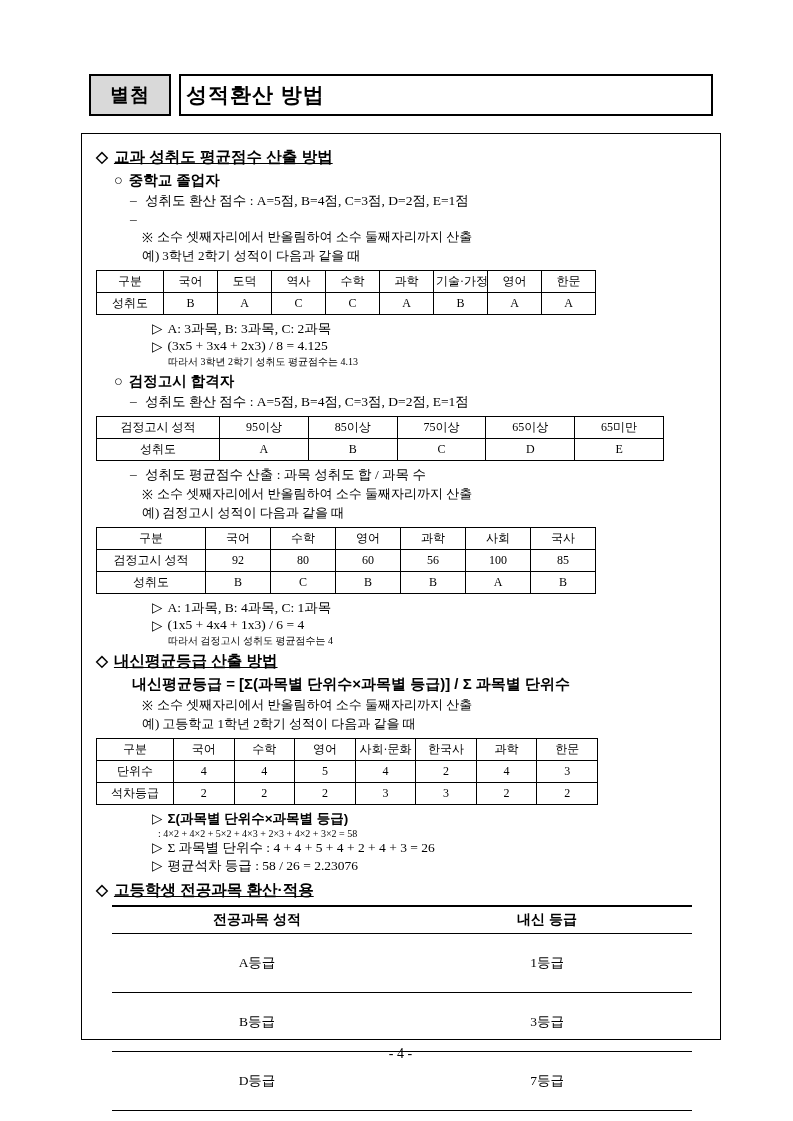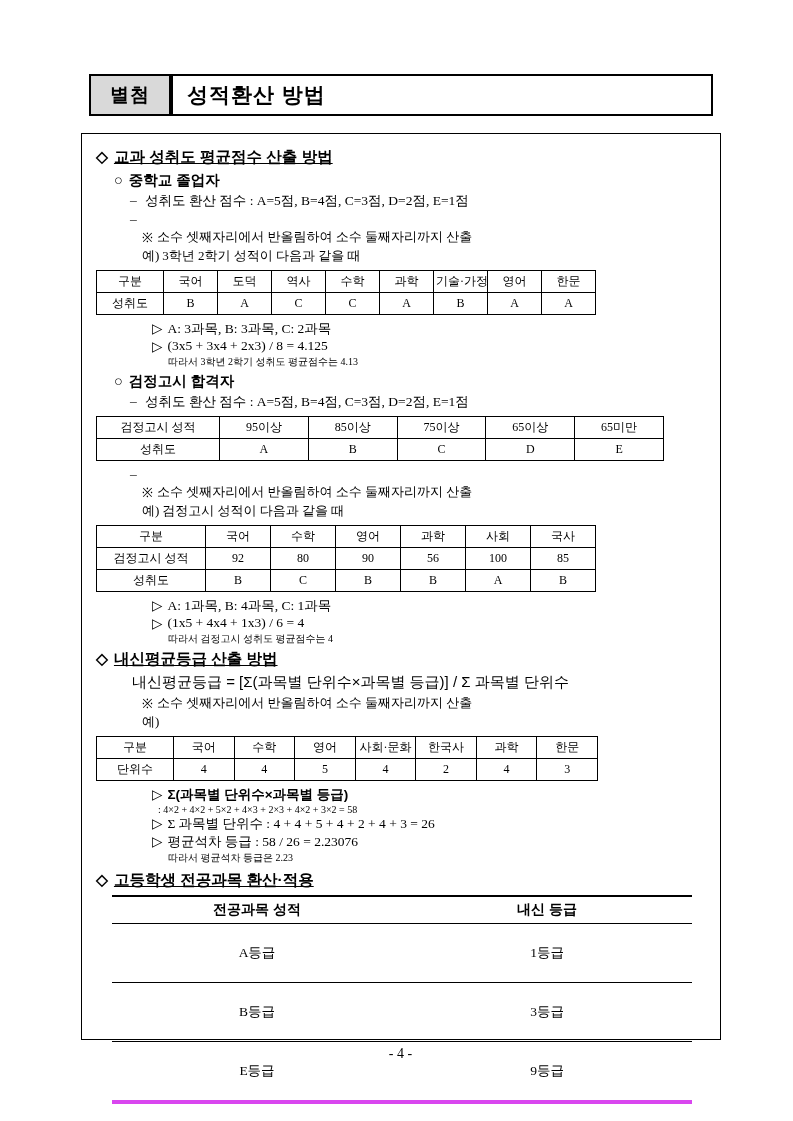--- a/index.html
+++ b/index.html
@@ -38,24 +38,25 @@
     display: flex;
     align-items: center;
     justify-content: center;
     font-family: "Liberation Sans", sans-serif;
     font-weight: bold;
     font-size: 19px;
     letter-spacing: 1px;
   }
   .title-box {
     flex: 1;
+    margin-left: 8px;
     border: 2px solid #000;
     display: flex;
     align-items: center;
-    padding-left: 14px;
+    padding-left: 5px;
     font-family: "Liberation Sans", sans-serif;
     font-weight: bold;
     font-size: 21px;
     letter-spacing: 1px;
   }
 
   
   .content-box {
     position: absolute;
     left: 77px;
@@ -110,21 +111,21 @@
     margin: 0px 0 0px 56px;
     display: flex;
     gap: 5px;
   }
   .plain-ind {
     font-size: 10px;
     margin: 0px 0 0px 72px;
   }
   .formula {
     font-family: "Liberation Sans", sans-serif;
-    font-weight: normal;
+    font-weight: bold;
     font-size: 15px;
     margin: 3px 0 2px 36px;
   }
 
   
   table.grid {
     border-collapse: collapse;
     font-size: 12px;
     margin: 5px 0 5px 0;
     table-layout: fixed;
@@ -275,20 +276,21 @@
         <td>B</td>
         <td>C</td>
         <td>D</td>
         <td>E</td>
       </tr>
     </tbody>
       </table>
 
     <div class="lvl3">
       <span class="dash">–</span>
+      <span>성취도 평균점수 산출 : 과목 성취도 합 / 과목 수</span>
     </div>
     <div class="note">
       <span>※</span>
       <span>소수 셋째자리에서 반올림하여 소수 둘째자리까지 산출</span>
     </div>
     <div class="note2">
       <span>예)</span>
       <span>검정고시 성적이 다음과 같을 때</span>
     </div>
 
@@ -300,21 +302,21 @@
         <td>수학</td>
         <td>영어</td>
         <td>과학</td>
         <td>사회</td>
         <td>국사</td>
       </tr>
       <tr>
         <td>검정고시 성적</td>
         <td>92</td>
         <td>80</td>
-        <td>90</td>
+        <td>60</td>
         <td>56</td>
         <td>100</td>
         <td>85</td>
       </tr>
       <tr>
         <td>성취도</td>
         <td>B</td>
         <td>C</td>
         <td>B</td>
         <td>B</td>
@@ -338,20 +340,21 @@
       <span>◇</span>
       <span class="u">내신평균등급 산출 방법</span>
     </div>
     <div class="formula">내신평균등급 = [Σ(과목별 단위수×과목별 등급)] / Σ 과목별 단위수</div>
     <div class="note">
       <span>※</span>
       <span>소수 셋째자리에서 반올림하여 소수 둘째자리까지 산출</span>
     </div>
     <div class="note2">
       <span>예)</span>
+      <span>고등학교 1학년 2학기 성적이 다음과 같을 때</span>
     </div>
 
     <table class="grid t4">
       <tbody>
           <tr>
         <td style="width:72px">구분</td>
         <td>국어</td>
         <td>수학</td>
         <td>영어</td>
         <td>사회·문화</td>
@@ -362,37 +365,46 @@
       <tr>
         <td>단위수</td>
         <td>4</td>
         <td>4</td>
         <td>5</td>
         <td>4</td>
         <td>2</td>
         <td>4</td>
         <td>3</td>
       </tr>
+      <tr>
+        <td>석차등급</td>
+        <td>2</td>
+        <td>2</td>
+        <td>2</td>
+        <td>3</td>
+        <td>3</td>
+        <td>2</td>
+        <td>2</td>
+      </tr>
     </tbody>
       </table>
 
     <div class="tri">
       <span>▷</span>
       <span style="font-family:'Liberation Sans',sans-serif;font-weight:bold;">Σ(과목별 단위수×과목별 등급)</span>
     </div>
     <div class="plain-ind" style="margin-left:62px">: 4×2 + 4×2 + 5×2 + 4×3 + 2×3 + 4×2 + 3×2 = 58</div>
     <div class="tri">
       <span>▷</span>
       <span>Σ 과목별 단위수 : 4 + 4 + 5 + 4 + 2 + 4 + 3 = 26</span>
     </div>
     <div class="tri">
       <span>▷</span>
       <span>평균석차 등급 : 58 / 26 = 2.23076</span>
     </div>
-    <div class="plain-ind">따라서 평균석차 등급은 2.23</div>
 
     <div class="lvl1" style="margin-top:5px">
       <span>◇</span>
       <span class="u">고등학생 전공과목 환산·적용</span>
     </div>
 
     <table class="majors">
       <tbody>
           <tr>
         <th>전공과목 성적</th>
@@ -400,20 +412,24 @@
       </tr>
       <tr>
         <td>A등급</td>
         <td>1등급</td>
       </tr>
       <tr>
         <td>B등급</td>
         <td>3등급</td>
       </tr>
       <tr>
+        <td>D등급</td>
+        <td>7등급</td>
+      </tr>
+      <tr>
         <td>E등급</td>
         <td>9등급</td>
       </tr>
     </tbody>
       </table>
 
   </div>
 
   <div class="page-number">- 4 -</div>
 

